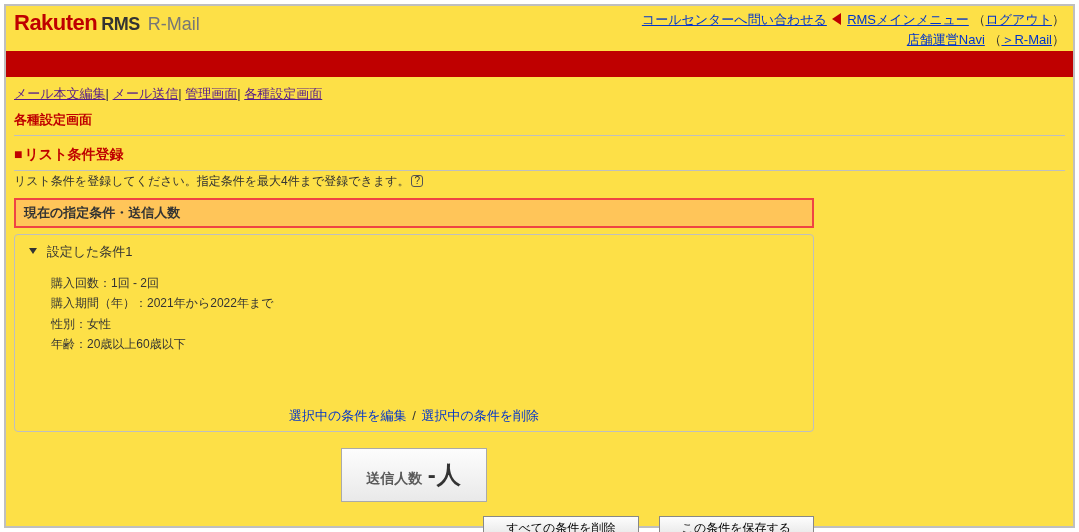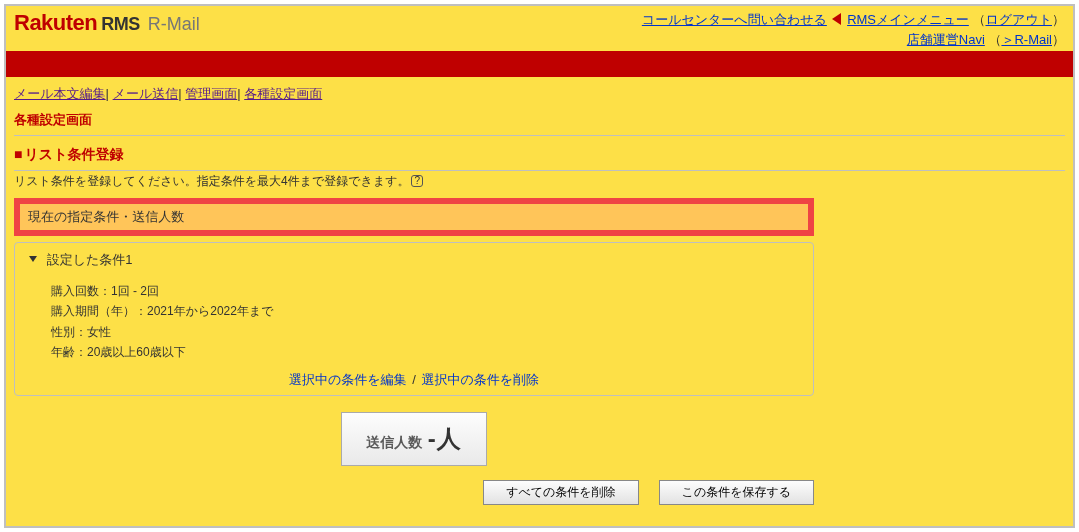--- a/index.html
+++ b/index.html
@@ -116,23 +116,23 @@
   }
 
   
   .content {
     margin: 0 8px;
     width: 800px;
   }
 
   .cond-bar {
     background: #ffc559;
-    border: 6px solid #ef4444;
+    border: 2px solid #ef4444;
     padding: 4px 8px;
-    font-weight: normal;
+    font-weight: bold;
     font-size: 13px;
   }
 
   .cond-box {
     border: 1px solid #bfbfbf;
     border-radius: 4px;
     margin-top: 6px;
     padding-bottom: 6px;
   }
   .cond-head {
@@ -150,20 +150,21 @@
   }
   .cond-body {
     padding: 8px 10px 4px 36px;
     font-size: 12px;
     line-height: 1.7;
   }
   .cond-links {
     text-align: center;
     font-size: 13px;
     padding-top: 4px;
+    margin-top: 44px;
   }
   .cond-links a { color: #0033cc; text-decoration: none; }
   .cond-links .div { color: #333; margin: 0 2px; }
 
   
   .count-row {
     display: flex;
     align-items: center;
     justify-content: center;
     gap: 24px;

